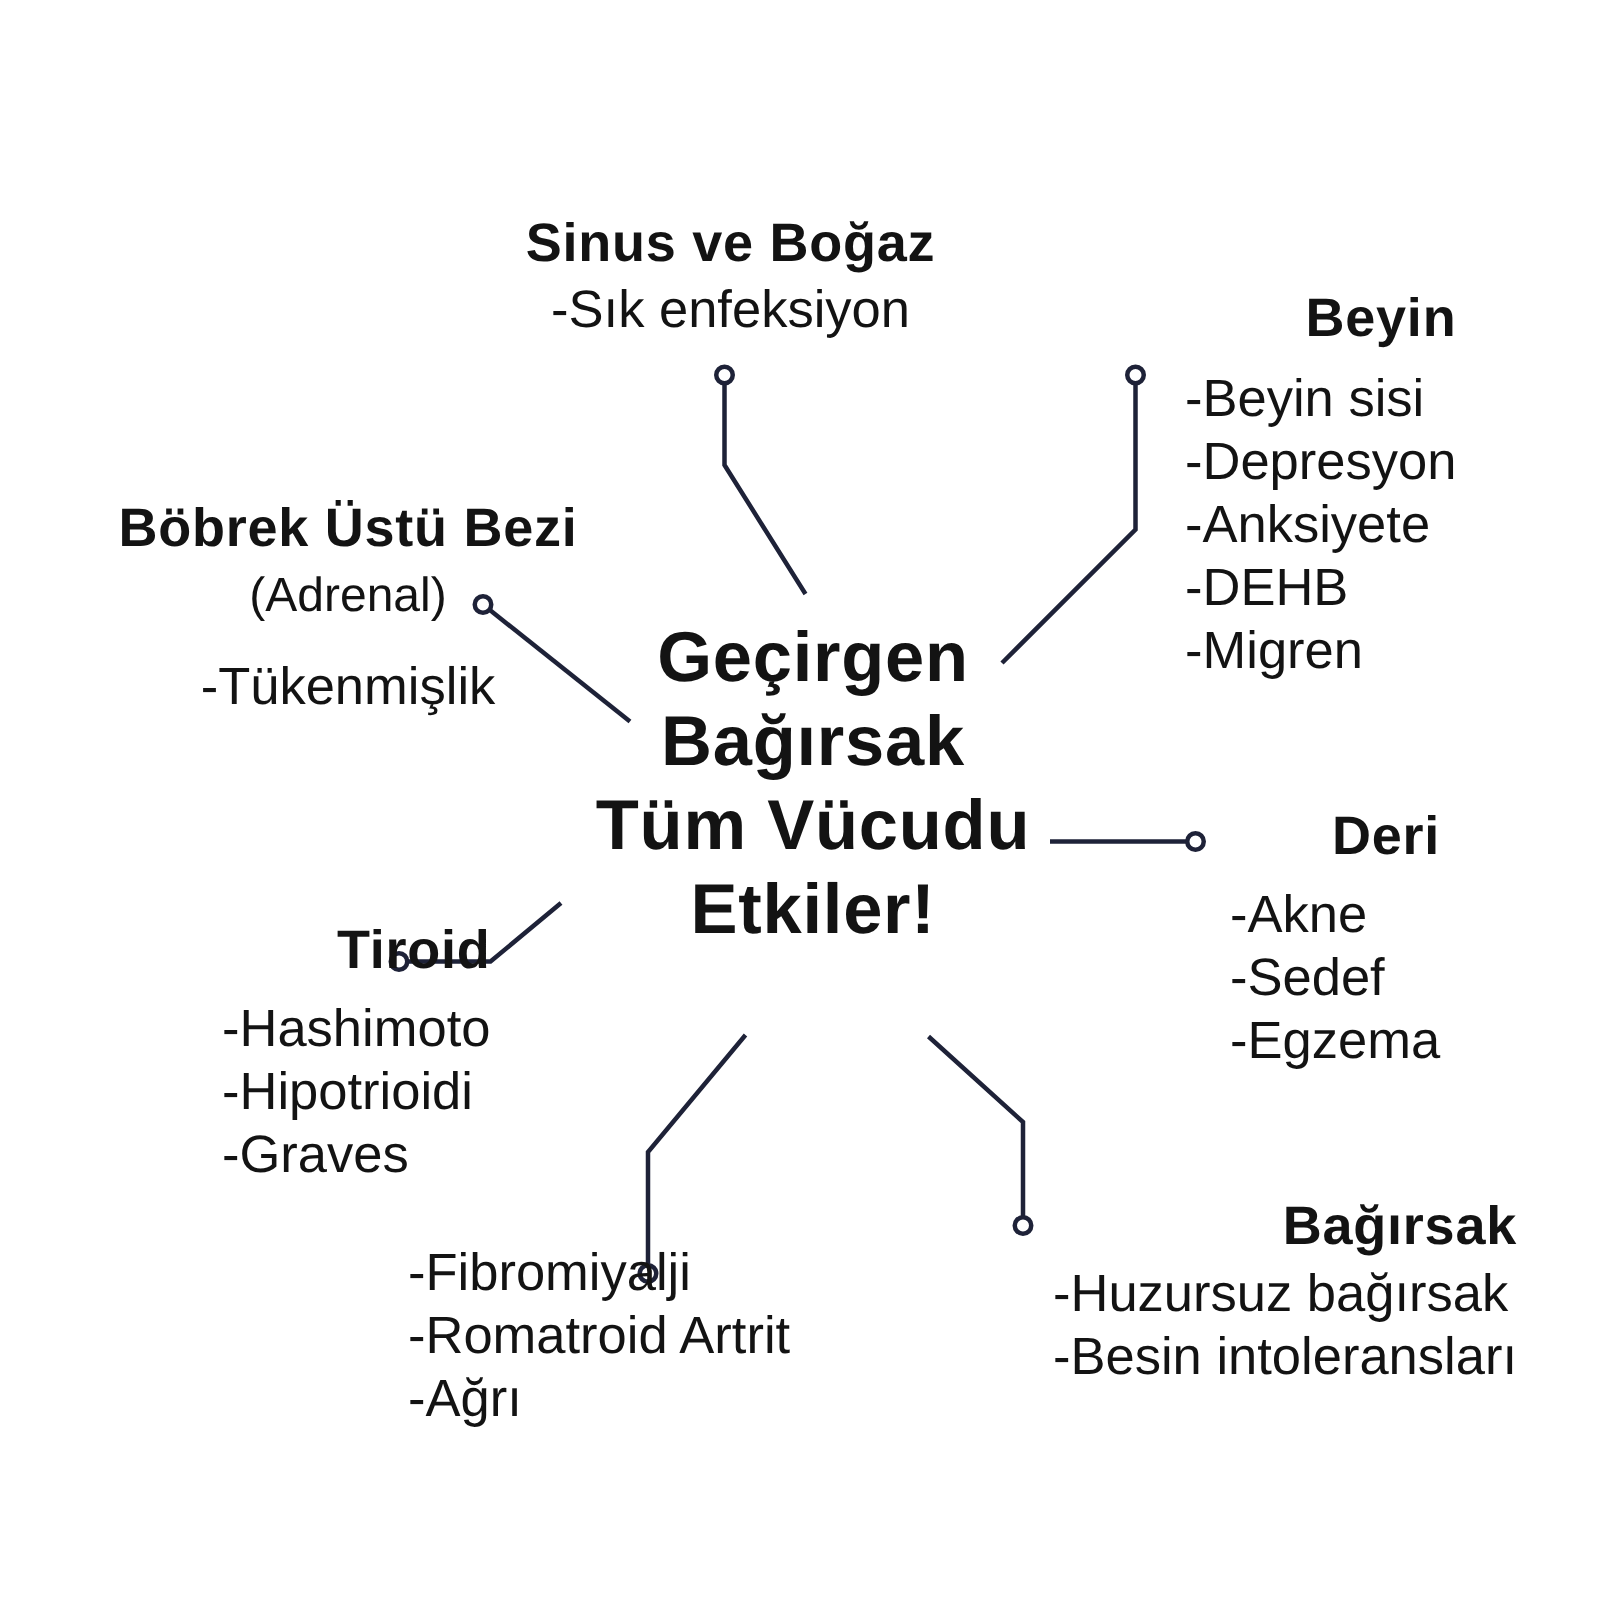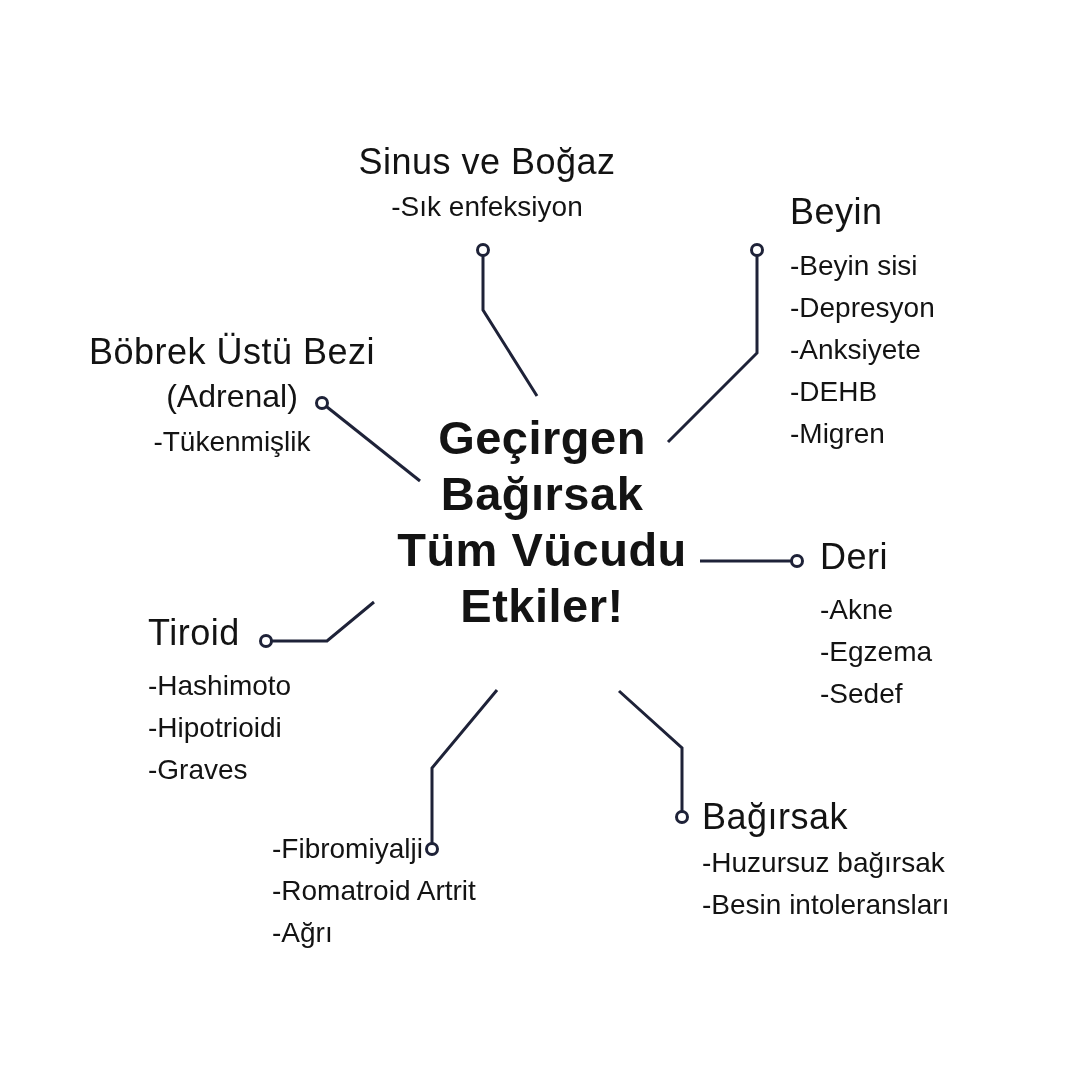--- a/index.html
+++ b/index.html
@@ -40,44 +40,45 @@
     position: absolute;
     white-space: nowrap;
   }
   .node.center-align {
     transform: translateX(-50%);
     text-align: center;
   }
   .node-title {
     margin: 0;
     font-size: 36px;
-    font-weight: normal;
+    font-weight: bold;
     line-height: 42px;
     letter-spacing: 0.5px;
+    text-align: right;
   }
   .node-sub {
     font-size: 32px;
     font-weight: normal;
     line-height: 46px;
   }
   .node-items {
     margin-top: 5px;
   }
   .node-item {
-    font-size: 28px;
+    font-size: 35px;
     font-weight: normal;
     line-height: 42px;
   }
   
   #node-sinus    { left: 487px; top: 141px; }
   #node-sinus .node-items { margin-top: 3px; }
   #node-beyin    { left: 790px; top: 191px; }
   #node-beyin .node-items { margin-top: 12px; }
   #node-adrenal  { left: 232px; top: 331px; }
-  #node-adrenal .node-items { margin-top: 0; }
+  #node-adrenal .node-items { margin-top: 16px; }
   #node-adrenal .node-item { line-height: 46px; }
   #node-deri     { left: 820px; top: 536px; }
   #node-deri .node-items { margin-top: 11px; }
   #node-tiroid   { left: 148px; top: 612px; }
   #node-tiroid .node-items { margin-top: 11px; }
   #node-eklemler { left: 272px; top: 819px; }
   #node-eklemler .node-items { margin-top: 9px; }
   #node-bagirsak { left: 702px; top: 796px; }
   #node-bagirsak .node-items { margin-top: 4px; }
 </style>
@@ -140,22 +141,22 @@
     <div class="node-sub">(Adrenal)</div>
     <div class="node-items">
       <div class="node-item">-Tükenmişlik</div>
     </div>
   </section>
 
   <section id="node-deri" class="node">
     <h2 class="node-title">Deri</h2>
     <div class="node-items">
       <div class="node-item">-Akne</div>
+      <div class="node-item">-Sedef</div>
       <div class="node-item">-Egzema</div>
-      <div class="node-item">-Sedef</div>
     </div>
   </section>
 
   <section id="node-tiroid" class="node">
     <h2 class="node-title">Tiroid</h2>
     <div class="node-items">
       <div class="node-item">-Hashimoto</div>
       <div class="node-item">-Hipotrioidi</div>
       <div class="node-item">-Graves</div>
     </div>

